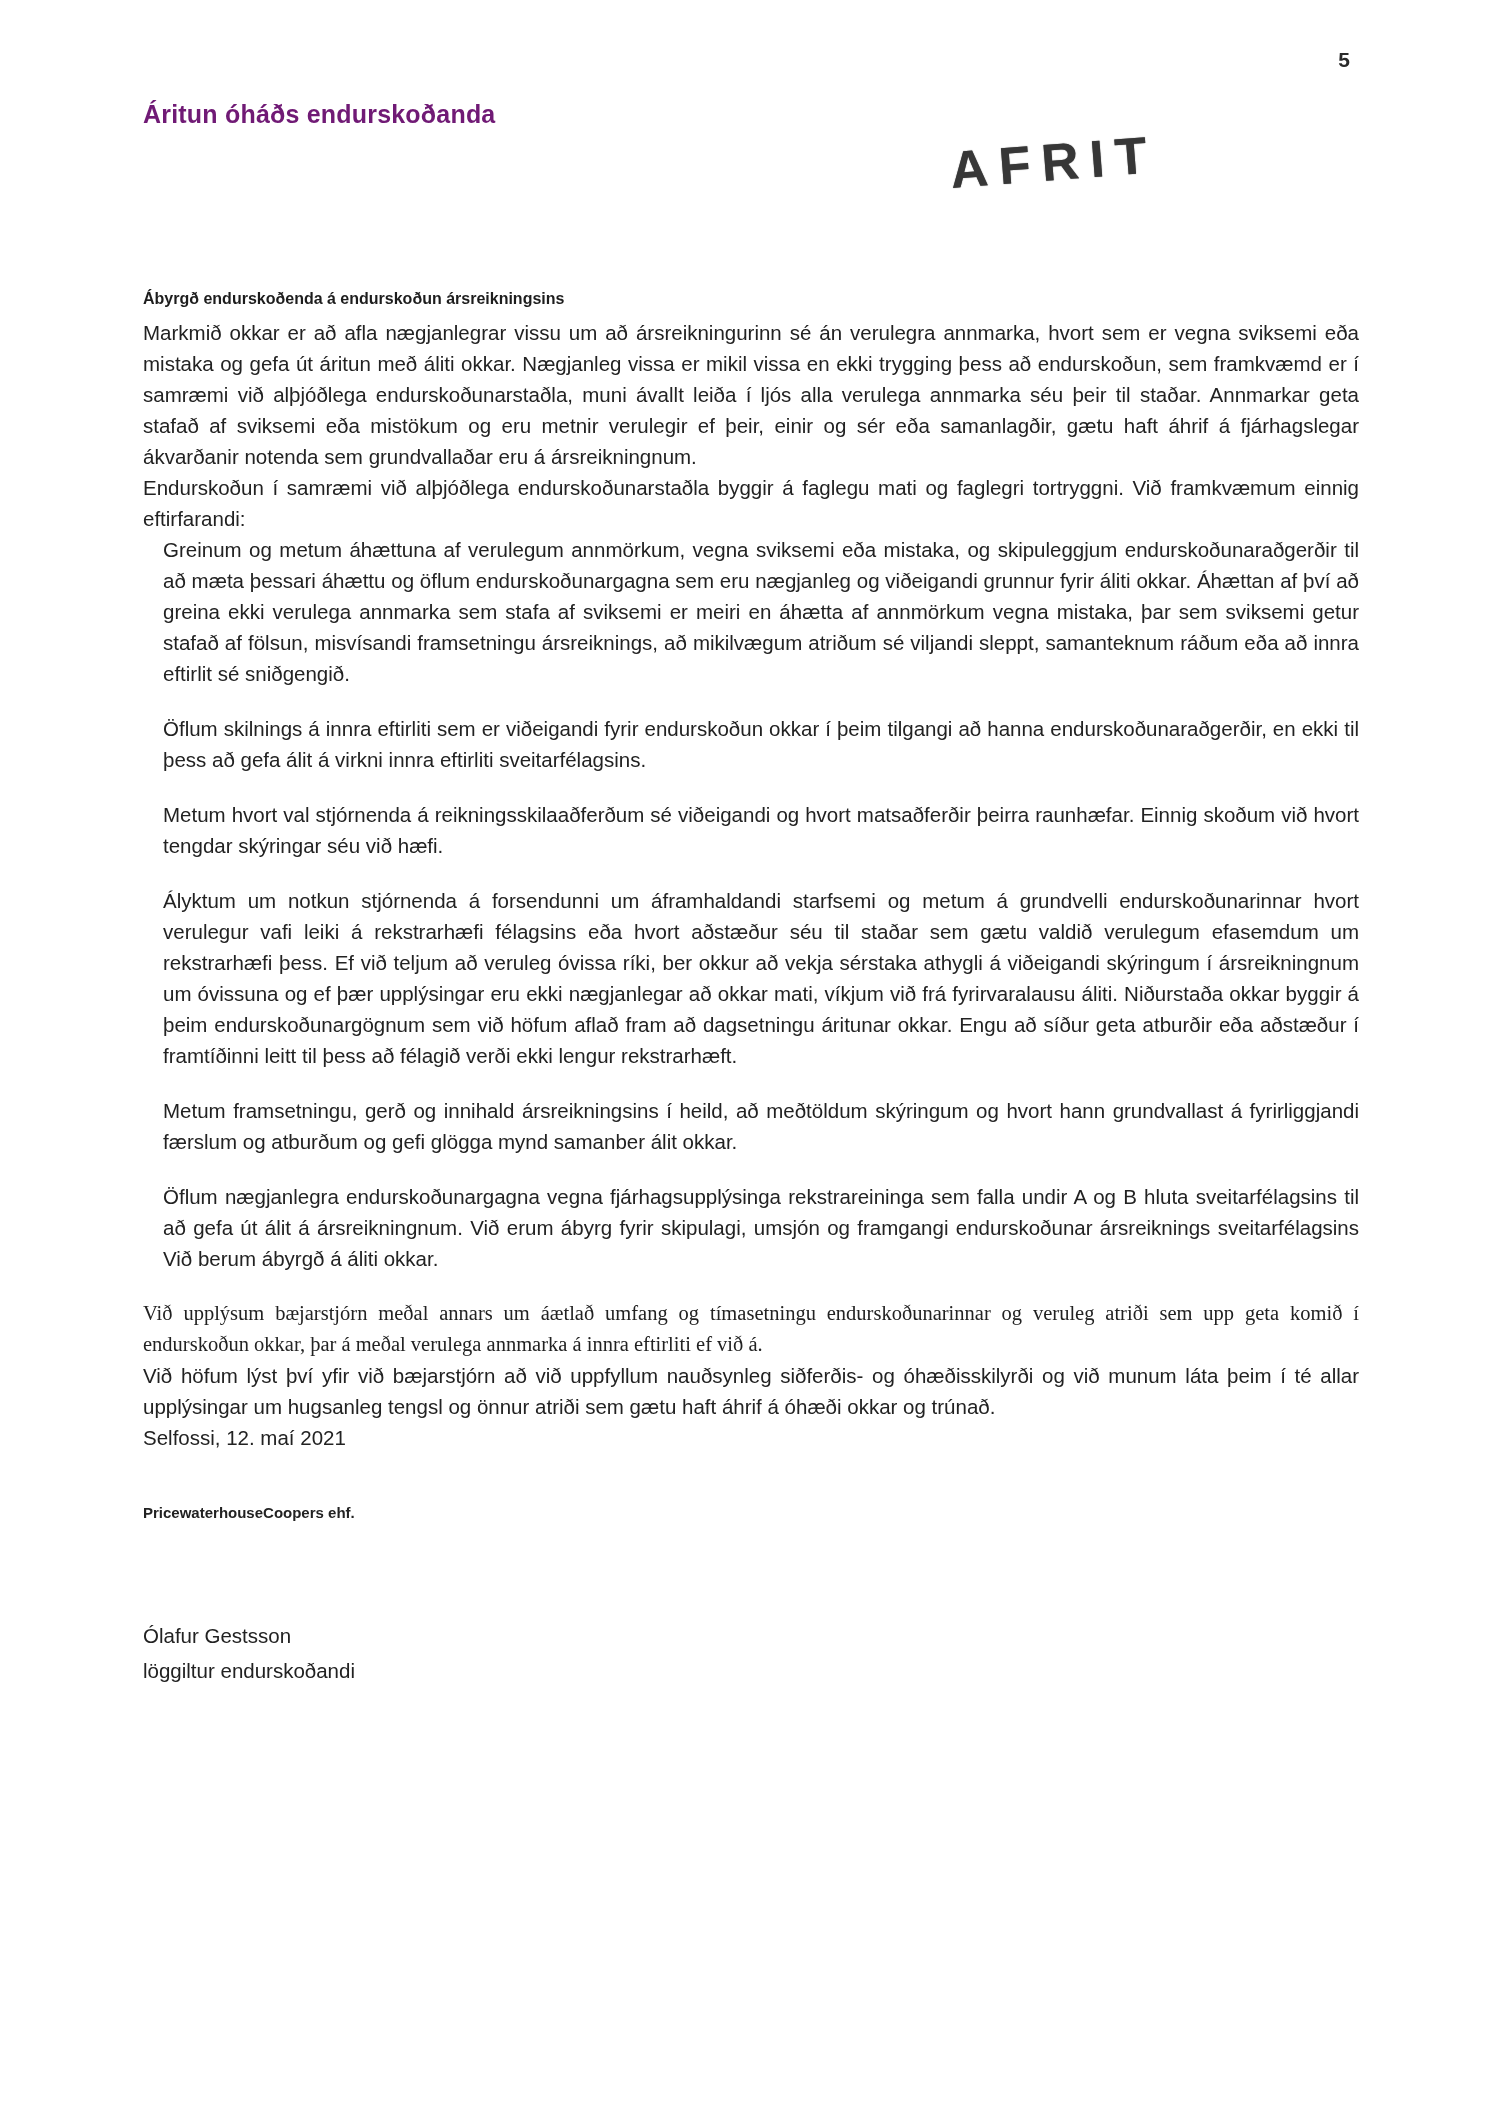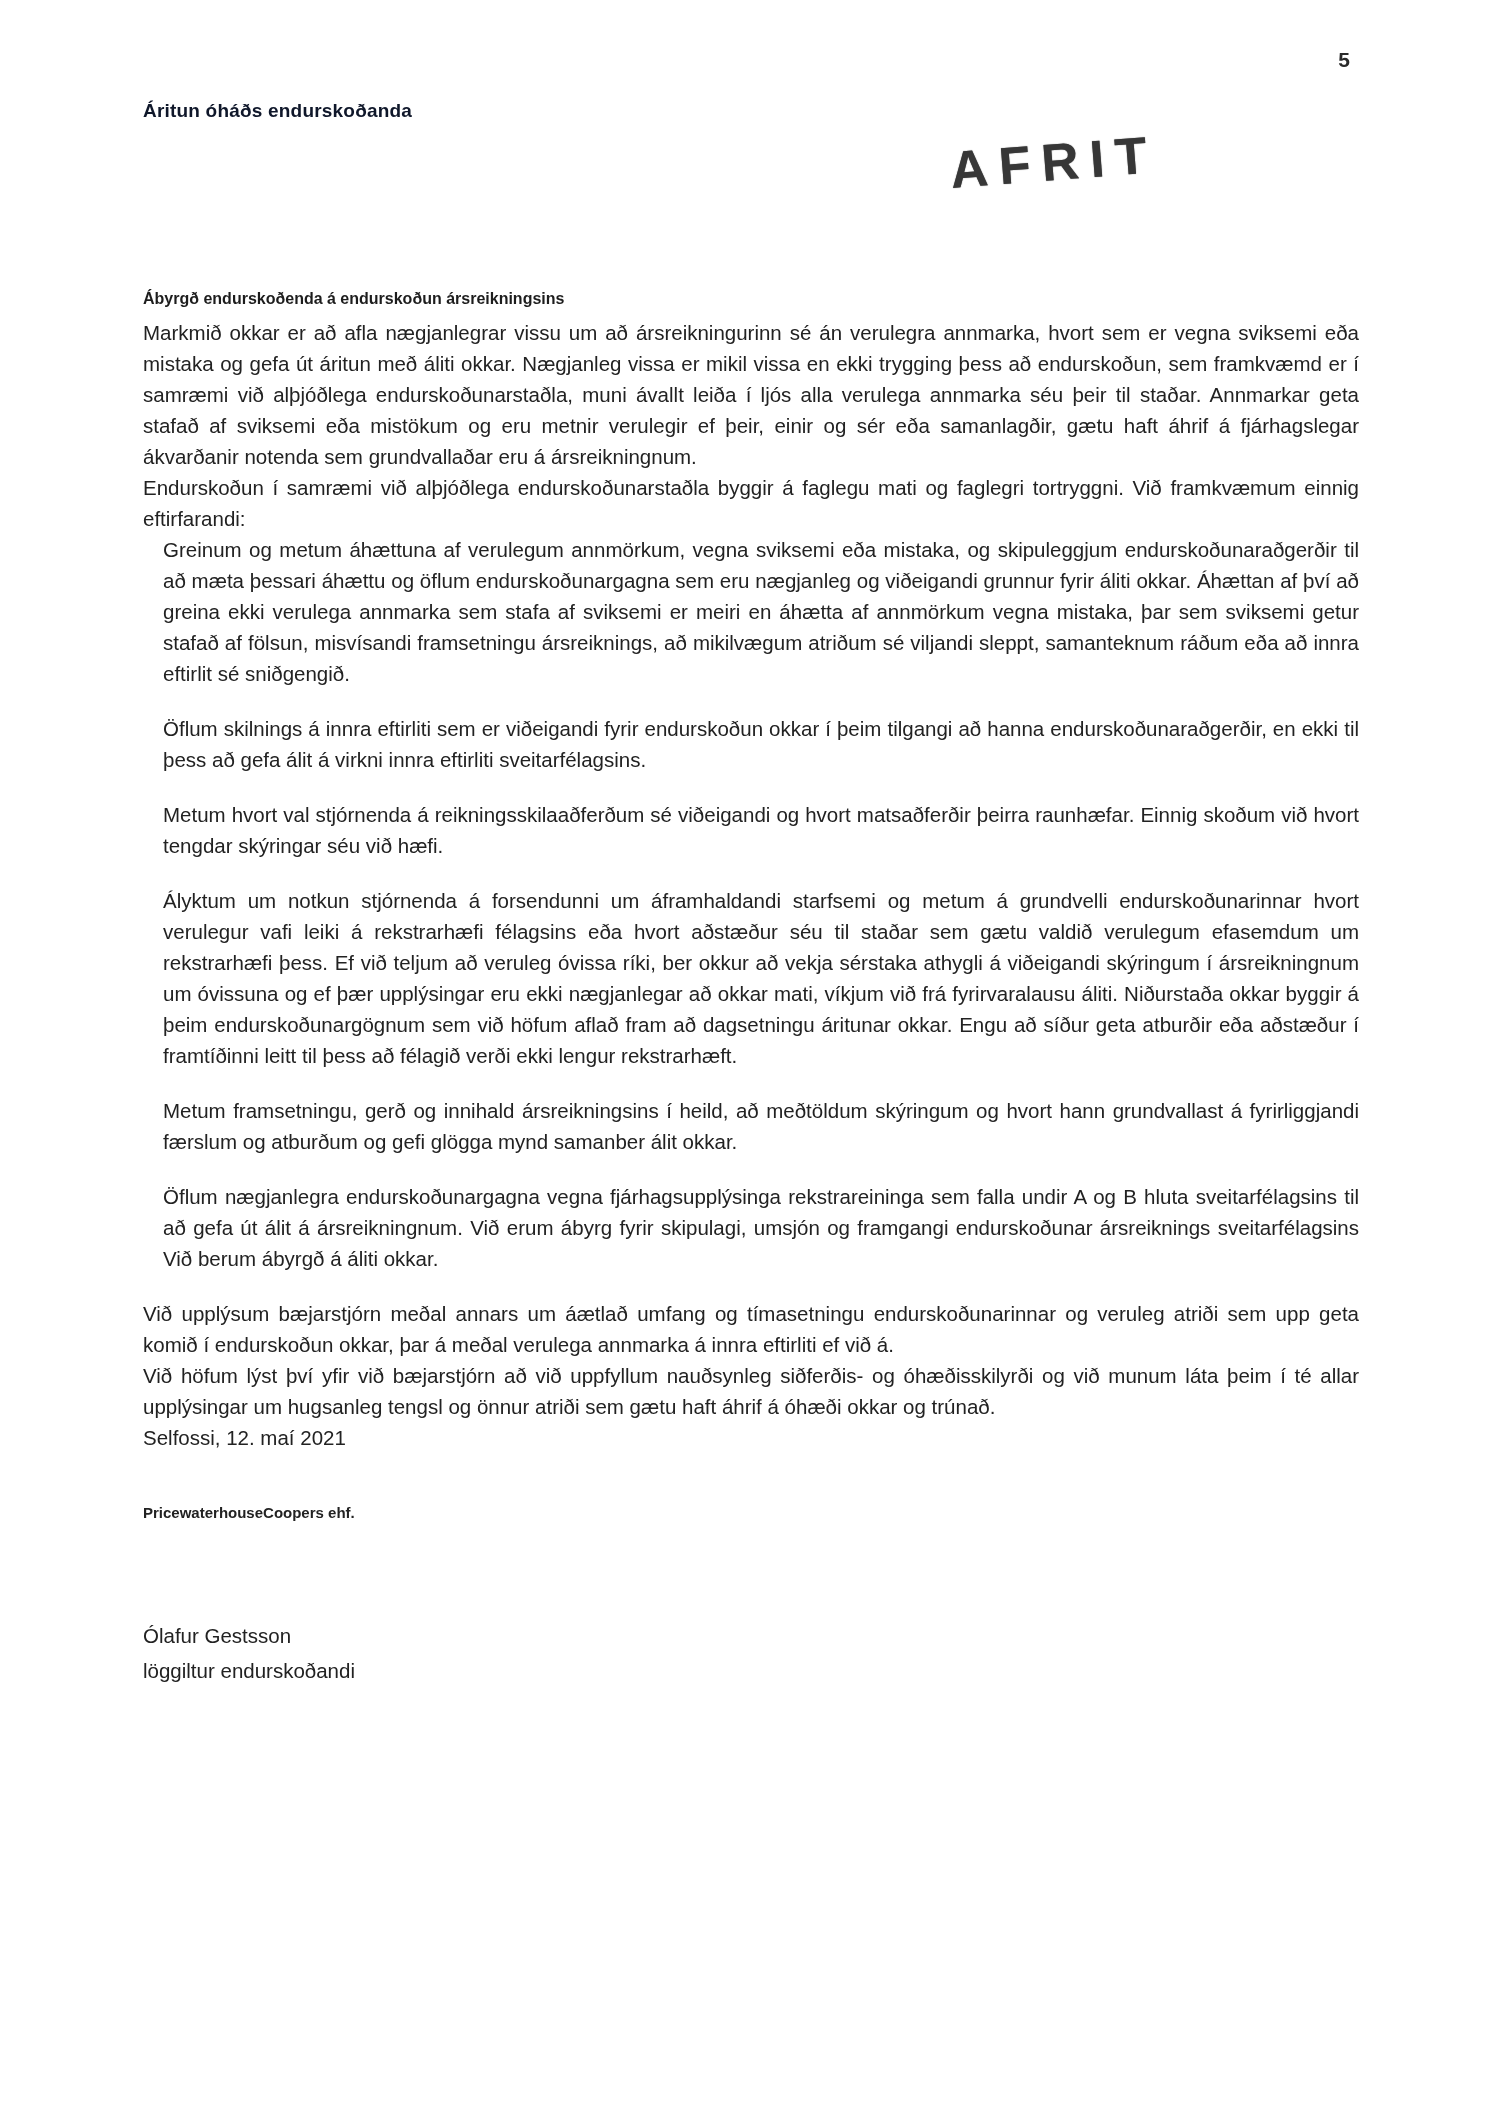--- a/index.html
+++ b/index.html
@@ -22,23 +22,23 @@
     right: 150px;
     font-size: 21px;
     font-weight: 700;
     color: #2a2a2a;
   }
   .title {
     position: absolute;
     top: 100px;
     left: 143px;
     margin: 0;
-    font-size: 19px;
+    font-size: 25px;
     font-weight: 700;
-    color: #0f172a;
+    color: #701a75;
     letter-spacing: 0.2px;
   }
   .stamp {
     position: absolute;
     top: 132px;
     left: 950px;
     font-size: 52px;
     font-weight: 700;
     letter-spacing: 11px;
     color: #373737;
@@ -62,21 +62,21 @@
     color: #1d1d1d;
   }
   .content p {
     margin: 0;
     text-align: justify;
   }
   .p-objective { margin-bottom: 32px; }
   .p-intro     { margin-bottom: 26px; }
   .list { padding-left: 20px; }
   .list p { margin-bottom: 24px; }
-  .p-inform  { margin-top: 36px; margin-bottom: 34px; }
+  .p-inform  { margin-top: 36px; margin-bottom: 34px; font-family: Liberation Serif, serif; }
   .p-declare { margin-bottom: 58px; }
   .sig-date { text-align: left; margin-bottom: 44px !important; }
   .sig-firm {
     text-align: left !important;
     font-weight: 700;
     font-size: 15px;
     margin-bottom: 92px !important;
   }
   .sig-name { text-align: right; margin-bottom: 4px !important; }
   .sig-role { text-align: center; }

